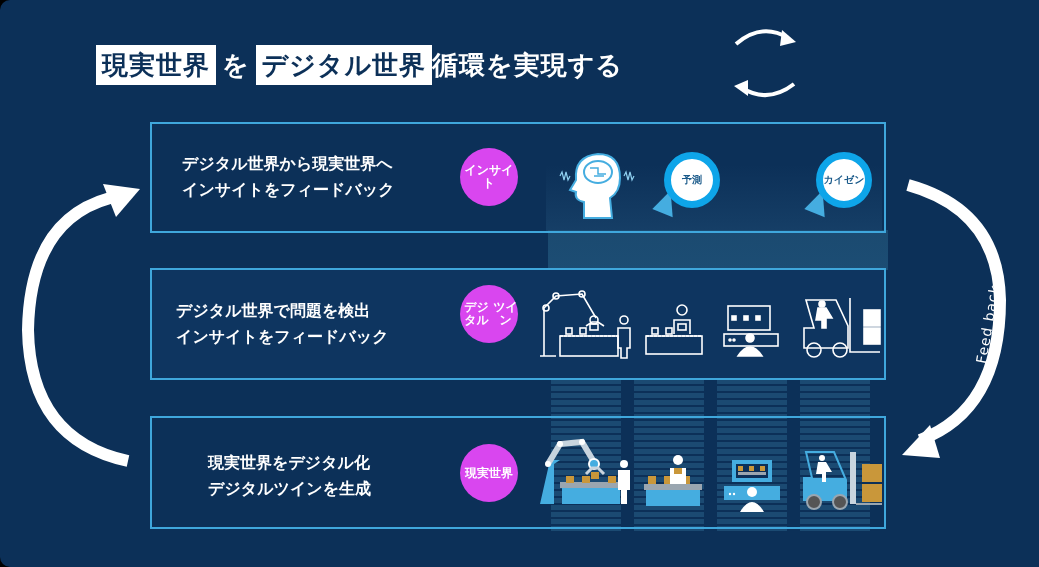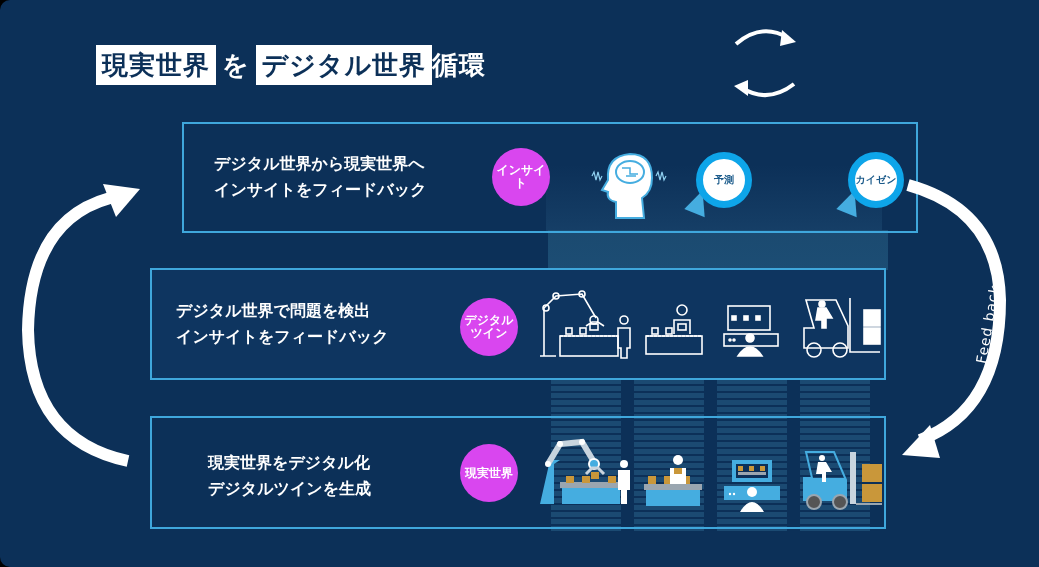--- a/index.html
+++ b/index.html
@@ -12,21 +12,21 @@
   .title .txt { padding:0 6px; }
   .cycle { position:absolute; left:722px; top:22px; width:86px; height:80px; }
 
   
   .beam { position:absolute; left:548px; top:230px; width:340px; height:40px; background:linear-gradient(#1b4a70,#1c4d74); }
   .beam2 { position:absolute; left:546px; top:120px; width:336px; height:112px; background:linear-gradient(rgba(40,90,130,0) 40%, rgba(40,90,130,0.35)); }
   .stripes { position:absolute; top:372px; height:160px; width:70px; background:repeating-linear-gradient(#1b4a72 0 5px, #0c3058 5px 7px); }
 
   
   .panel { position:absolute; left:150px; width:736px; border:2px solid #3fa7dc; box-sizing:border-box; }
-  .p1 { top:122px; height:111px;margin-left:32px; }
+  .p1 { top:122px; height:111px; }
   .p2 { top:268px; height:112px; background:#0e3560; }
   .p3 { top:416px; height:113px; }
   .ptext { position:absolute; color:#fff; font-weight:bold; font-size:16px; line-height:26px; white-space:nowrap; }
   .badge { position:absolute; width:58px; height:58px; border-radius:50%; background:#d946ef; color:#fff; font-weight:bold; font-size:12px; display:flex; align-items:center; justify-content:center; text-align:center; line-height:13px; }
 
   .bubble { position:absolute; width:62px; height:62px; }
   .bubble .circ { position:absolute; left:4px; top:0; width:56px; height:56px; border-radius:50%; background:#fff; border:7px solid #0ea5e9; box-sizing:border-box; display:flex; align-items:center; justify-content:center; color:#1a5a8a; font-weight:bold; font-size:10px; }
   .bubble .tail { position:absolute; left:-4px; top:38px; width:0; height:0; border-left:10px solid transparent; border-right:12px solid transparent; border-bottom:24px solid #45ade0; transform:rotate(22deg); }
 
   .fb-label { position:absolute; left:950px; top:270px; color:#fff; font-size:14px; transform:rotate(-80deg); transform-origin:left top; white-space:nowrap; letter-spacing:1px; }
@@ -35,20 +35,21 @@
 </head>
 <body>
 
 <div class="canvas">
 
   <div class="title">
     <span class="hl">現実世界</span>
     <span class="txt">を</span>
     <span class="hl">デジタル世界</span>
     <span>循環</span>
+    <span>を実現する</span>
   </div>
   <svg class="cycle" viewBox="0 0 86 80">
     <path d="M14 22 Q40 0 66 16" stroke="#fff" stroke-width="4" fill="none"></path>
     <polygon points="60,8 74,20 58,24" fill="#fff"></polygon>
     <path d="M72 62 Q46 82 20 66" stroke="#fff" stroke-width="4" fill="none"></path>
     <polygon points="26,58 12,64 26,74" fill="#fff"></polygon>
   </svg>
 
   <div class="beam2"></div>
   <div class="beam"></div>
@@ -78,21 +79,21 @@
       <div class="tail"></div>
         <div class="circ">カイゼン</div>
     </div>
   </div>
 
   <div class="panel p2">
     <div class="ptext" style="left:24px;top:28px">
       <div>デジタル世界で問題を検出</div>
       <div>インサイトをフィードバック</div>
     </div>
-    <div class="badge" style="left:308px;top:28px;flex-direction:column">
+    <div class="badge" style="left:308px;top:15px;flex-direction:row">
       <span>デジタル</span>
       <span>ツイン</span>
     </div>
 
     <svg style="position:absolute;left:384px;top:18px" width="100" height="72" viewBox="0 0 100 72" fill="none" stroke="#fff" stroke-width="1.6">
       <path d="M4 68 h16 M8 68 V20 L20 8 L46 6 L60 30"></path>
         <circle cx="10" cy="20" r="3"></circle>
         <circle cx="20" cy="8" r="3"></circle>
         <circle cx="46" cy="6" r="3"></circle>
         <circle cx="58" cy="32" r="4"></circle>

